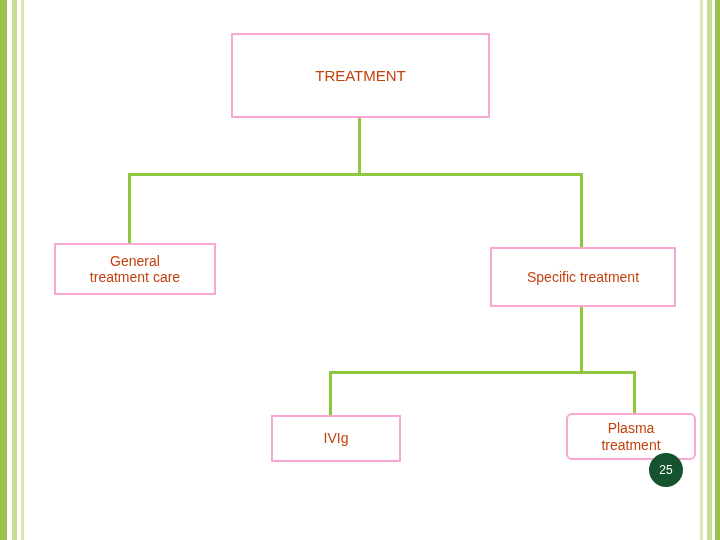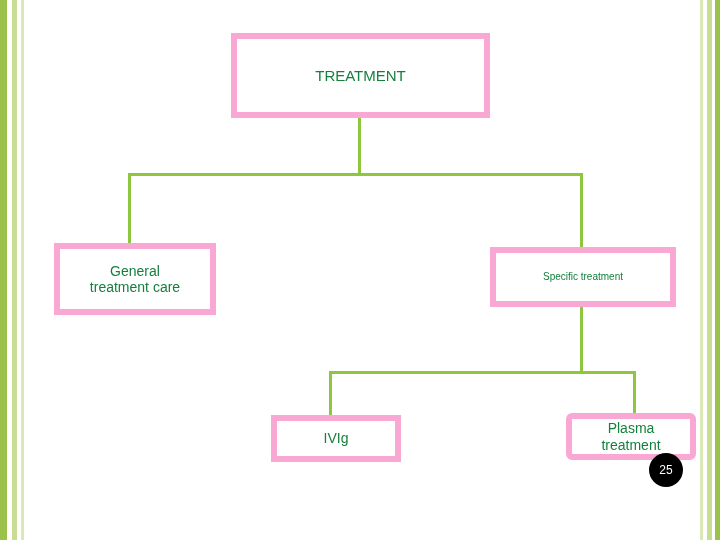--- a/index.html
+++ b/index.html
@@ -41,61 +41,61 @@
 
   
   .conn {
     position: absolute;
     background: #8ec63f;
   }
 
   
   .node {
     position: absolute;
-    border: 6px solid #f9a8d4;
+    border: 2px solid #f9a8d4;
     background: #ffffff;
     box-sizing: border-box;
     display: flex;
     align-items: center;
     justify-content: center;
     text-align: center;
-    color: #15803d;
+    color: #c2410c;
     line-height: 1.15;
   }
   .node span { display: block; }
 
   #node-treatment {
     left: 231px; top: 33px; width: 259px; height: 85px;
     font-size: 15px;
   }
   #node-general {
-    left: 54px; top: 243px; width: 162px; height: 72px;
+    left: 54px; top: 243px; width: 162px; height: 52px;
     font-size: 14px;
   }
   #node-specific {
     left: 490px; top: 247px; width: 186px; height: 60px;
-    font-size: 10px;
+    font-size: 14px;
   }
   #node-ivig {
     left: 271px; top: 415px; width: 130px; height: 47px;
     font-size: 14px;
   }
   #node-plasma {
     left: 566px; top: 413px; width: 130px; height: 47px;
     font-size: 14px;
     border-radius: 6px;
   }
 
   
   .page-badge {
     position: absolute;
     left: 649px; top: 453px;
     width: 34px; height: 34px;
     border-radius: 50%;
-    background: #000000;
+    background: #14532d;
     color: #ffffff;
     font-size: 12px;
     display: flex;
     align-items: center;
     justify-content: center;
   }
 </style>
 </head>
 <body>
 

